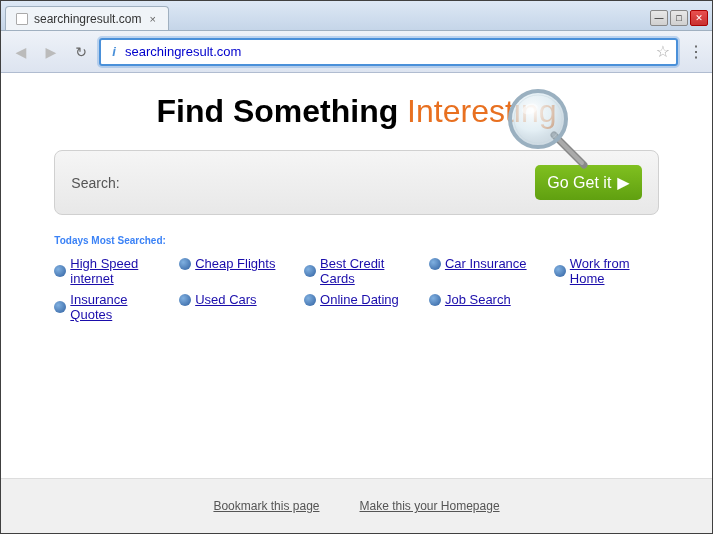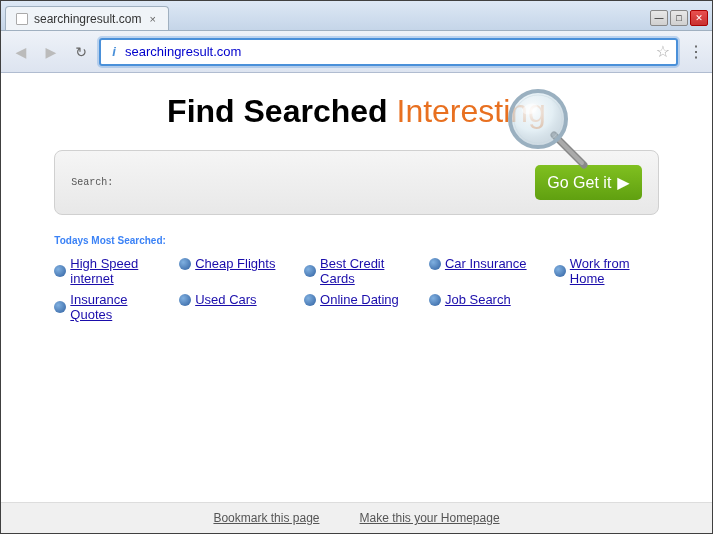--- a/index.html
+++ b/index.html
@@ -197,24 +197,23 @@
       border: 1px solid #d0d0d0;
       border-radius: 8px;
       padding: 14px 16px;
       display: flex;
       align-items: center;
       gap: 10px;
       margin: 10px 0;
     }
 
     .search-label {
-      font-size: 10px;
+      font-size: 14px;
       color: #555;
       white-space: nowrap;
-      font-family: Liberation Mono, monospace;
     }
 
     .search-input {
       flex: 1;
       border: none;
       background: transparent;
       outline: none;
       font-size: 14px;
     }
 
@@ -274,21 +273,21 @@
     }
 
     
     .page-footer {
       width: 100%;
       background: #f0f0f0;
       border-top: 1px solid #ddd;
       display: flex;
       justify-content: center;
       gap: 40px;
-      padding: 8px;
+      padding: 20px;
       margin-top: auto;
     }
 
     .footer-link {
       font-size: 12px;
       color: #555;
       text-decoration: underline;
       cursor: pointer;
     }
   </style>
@@ -326,21 +325,21 @@
       <input class="address-input" type="text" value="searchingresult.com" style="">
       <span class="star-icon">☆</span>
     </div>
     <span class="menu-icon">⋮</span>
   </div>
 
   <div class="page-content">
 
     <div class="hero-section">
       <h1>
-        <span>Find Searched </span><span class="hero-title-highlight">Interesting</span>
+        <span>Find Something </span><span class="hero-title-highlight">Interesting</span>
       </h1>
 
       <div class="magnifier">
         <svg width="90" height="90" viewBox="0 0 90 90">
           <defs>
             <radialGradient id="lensGrad" cx="40%" cy="35%" r="60%">
               <stop offset="0%" stop-color="#ffffff" stop-opacity="0.95"></stop>
               <stop offset="60%" stop-color="#d8e8f0" stop-opacity="0.7"></stop>
               <stop offset="100%" stop-color="#a0b8c8" stop-opacity="0.5"></stop>
             </radialGradient>

